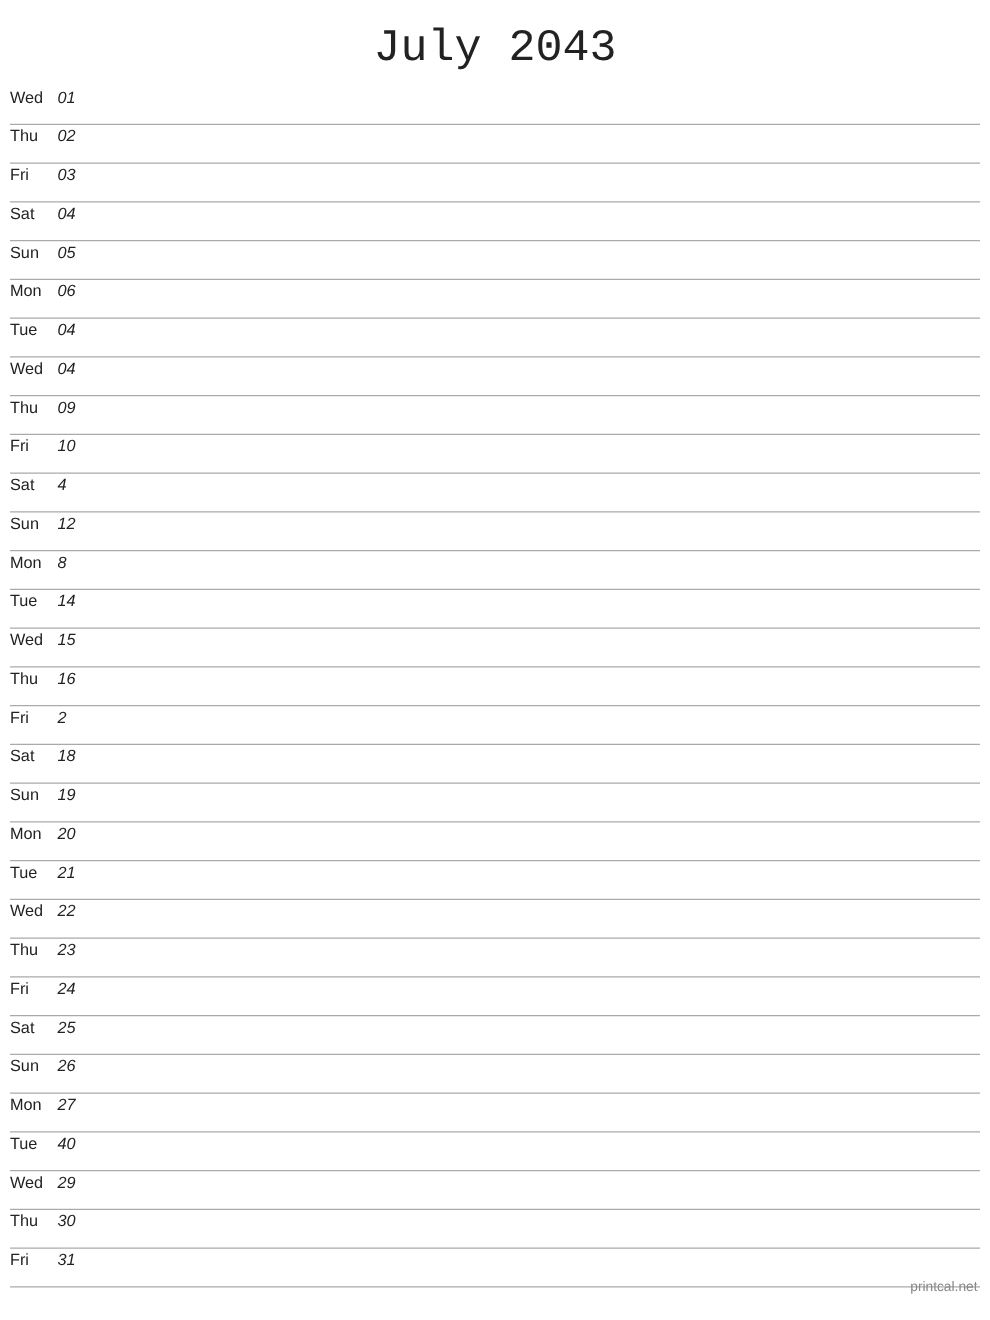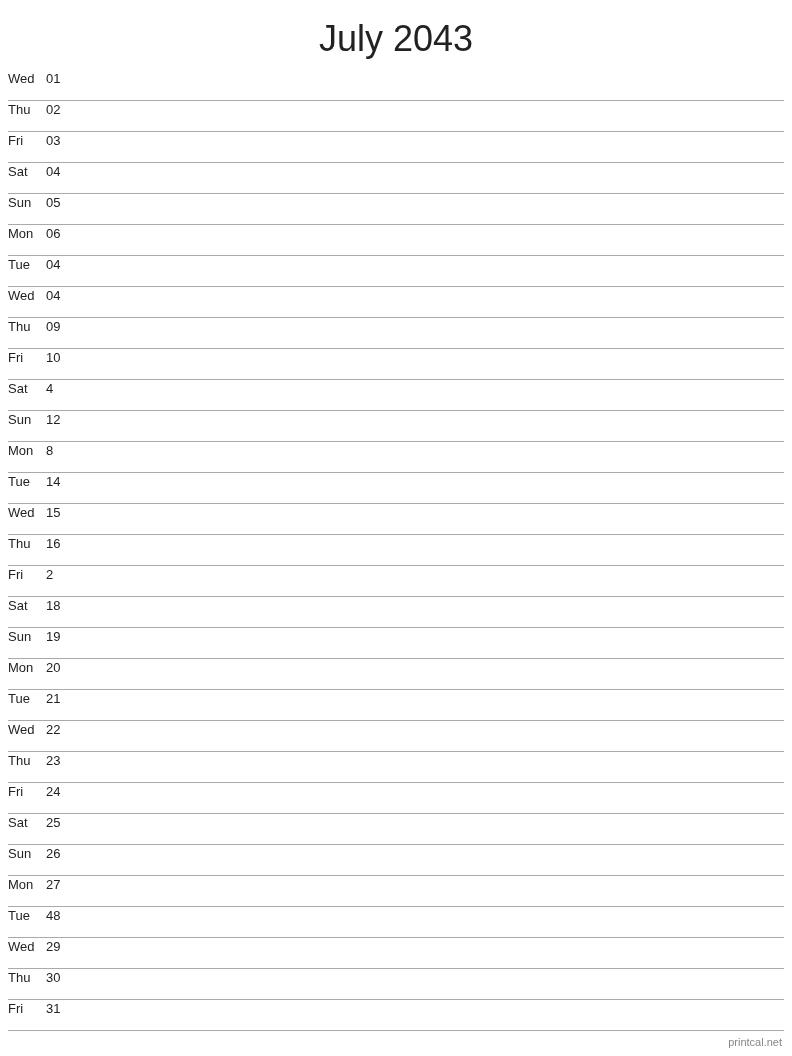--- a/index.html
+++ b/index.html
@@ -15,20 +15,21 @@
       font-family: Arial, Helvetica, sans-serif;
       position: relative;
     }
 
     .page-title {
       text-align: center;
       font-size: 36px;
       font-weight: normal;
       padding: 18px 0 10px 0;
       color: #222;
+      font-family: Liberation Mono, monospace;
     }
 
     .calendar-list {
       width: 100%;
       padding: 0 8px;
     }
 
     .day-row {
       display: flex;
       align-items: flex-end;
@@ -47,30 +48,31 @@
       padding-bottom: 2px;
     }
 
     .day-number {
       width: 28px;
       font-size: 13px;
       color: #222;
       text-align: left;
       flex-shrink: 0;
       padding-bottom: 2px;
+      font-style: italic;
     }
 
     .day-line {
       flex: 1;
       height: 1px;
     }
 
     .watermark {
       position: absolute;
-      bottom: 8px;
+      bottom: 20px;
       right: 10px;
       font-size: 11px;
       color: #888;
     }
   </style>
 </head>
 <body>
 
 <h1 class="page-title">July 2043</h1>
 
@@ -205,21 +207,21 @@
       <span class="day-number">26</span>
       <div class="day-line"></div>
     </div>
     <div class="day-row">
       <span class="day-name">Mon</span>
       <span class="day-number">27</span>
       <div class="day-line"></div>
     </div>
     <div class="day-row">
       <span class="day-name">Tue</span>
-      <span class="day-number">48</span>
+      <span class="day-number">40</span>
       <div class="day-line"></div>
     </div>
     <div class="day-row">
       <span class="day-name">Wed</span>
       <span class="day-number">29</span>
       <div class="day-line"></div>
     </div>
     <div class="day-row">
       <span class="day-name">Thu</span>
       <span class="day-number">30</span>

